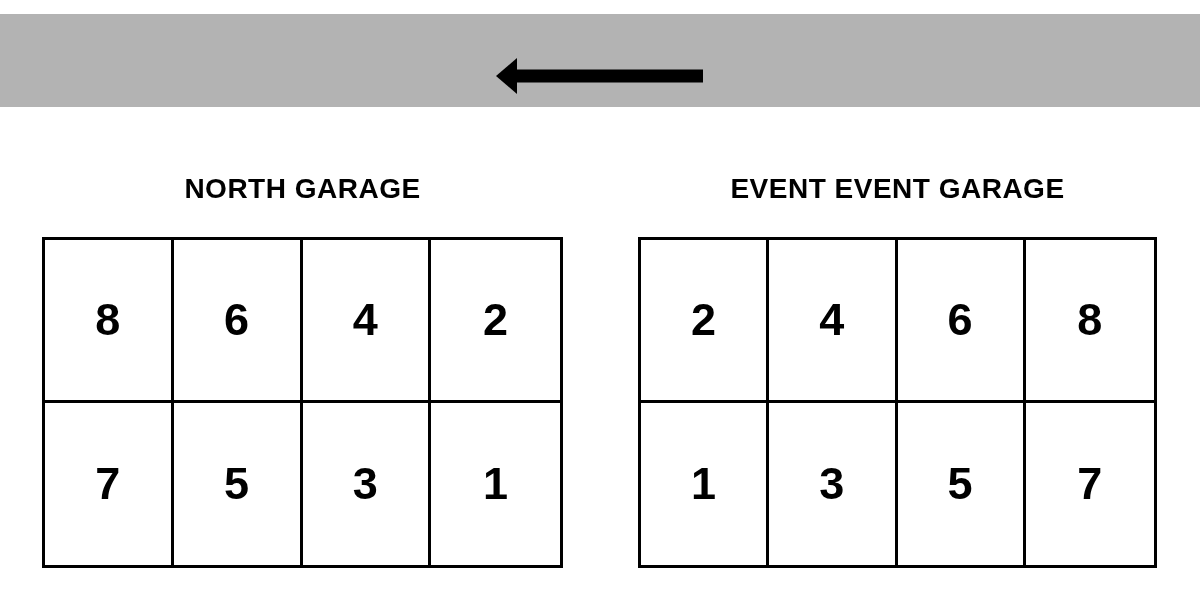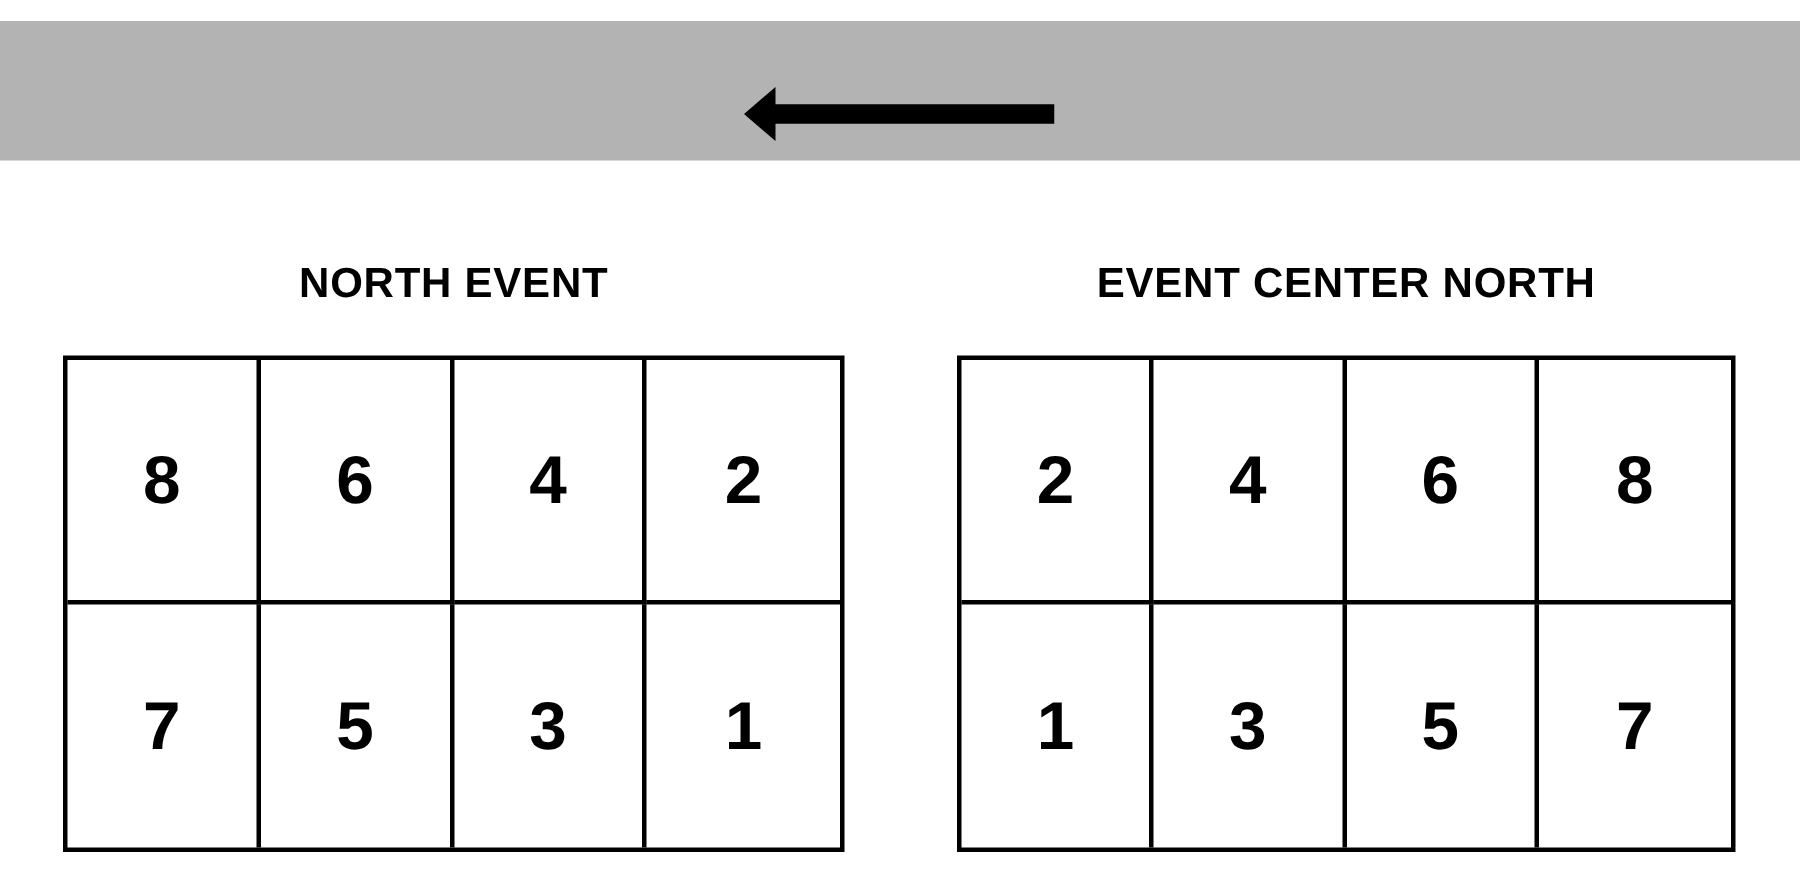--- a/index.html
+++ b/index.html
@@ -78,35 +78,35 @@
   <div class="road-banner">
     <div class="arrow-wrap">
       <svg width="207" height="36" viewBox="0 0 207 36" xmlns="http://www.w3.org/2000/svg" aria-hidden="true">
         <polygon points="0,18 21,0 21,36" fill="#000000"></polygon>
         <rect x="19" y="11.5" width="188" height="13" fill="#000000"></rect>
       </svg>
     </div>
   </div>
 
   <div class="garage north">
-    <div class="garage-title">NORTH EVENT</div>
+    <div class="garage-title">NORTH GARAGE</div>
     <div class="garage-grid">
       <div class="spot">8</div>
       <div class="spot">6</div>
       <div class="spot">4</div>
       <div class="spot">2</div>
       <div class="spot">7</div>
       <div class="spot">5</div>
       <div class="spot">3</div>
       <div class="spot">1</div>
     </div>
   </div>
 
   <div class="garage event">
-    <div class="garage-title">EVENT CENTER NORTH</div>
+    <div class="garage-title">EVENT EVENT GARAGE</div>
     <div class="garage-grid">
       <div class="spot">2</div>
       <div class="spot">4</div>
       <div class="spot">6</div>
       <div class="spot">8</div>
       <div class="spot">1</div>
       <div class="spot">3</div>
       <div class="spot">5</div>
       <div class="spot">7</div>
     </div>

